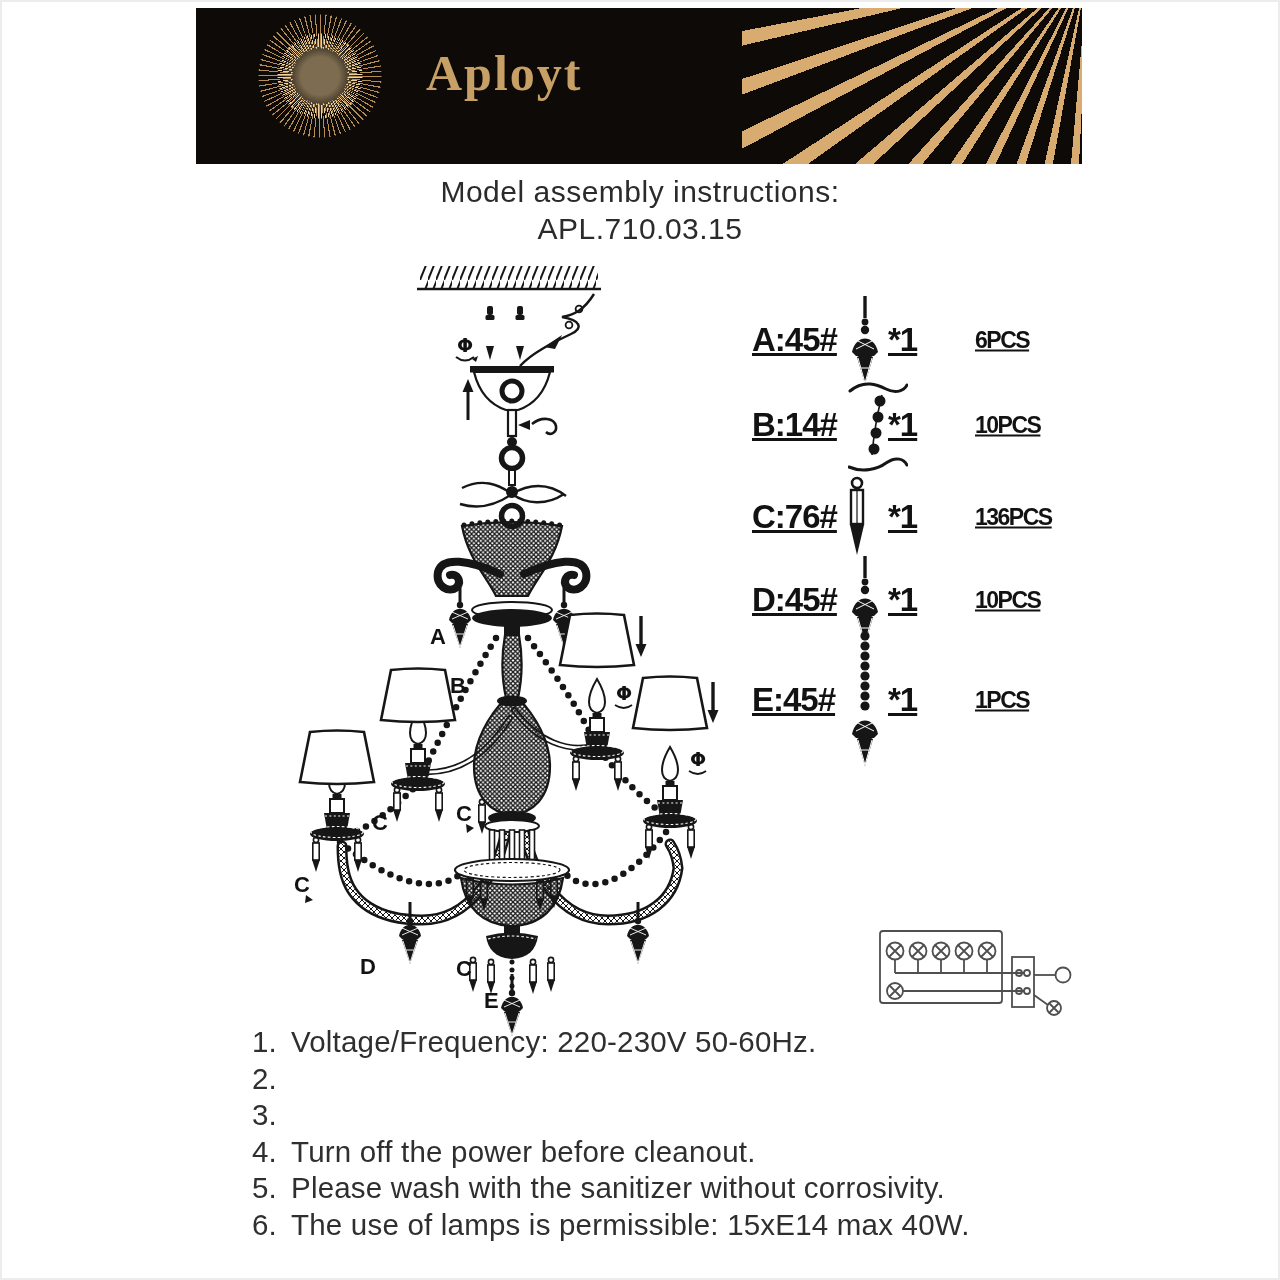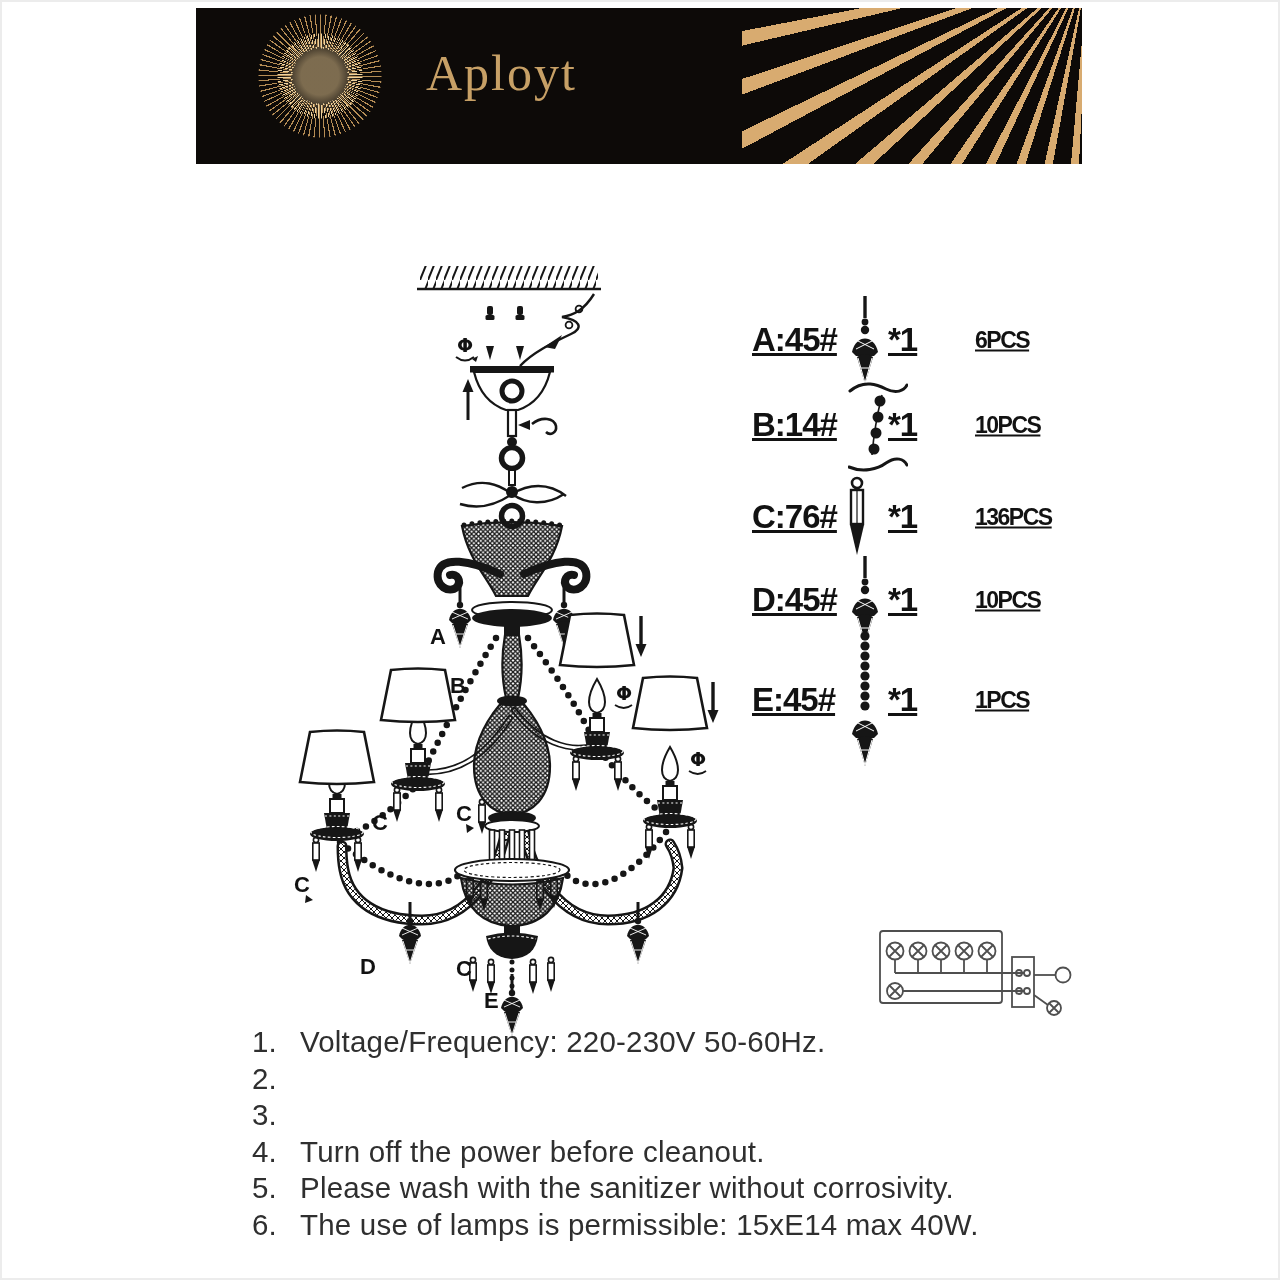--- a/index.html
+++ b/index.html
@@ -17,21 +17,21 @@
     background:radial-gradient(circle, rgba(236,205,150,.50) 28%, rgba(236,205,150,0) 58%); }
   .sb-long { position:absolute; inset:0; border-radius:50%;
     background:repeating-conic-gradient(#b68d55 0deg 1.15deg, transparent 1.15deg 5.0deg);
     -webkit-mask:radial-gradient(circle closest-side, transparent 0 28px, #000 29px 61px, transparent 62px);
             mask:radial-gradient(circle closest-side, transparent 0 28px, #000 29px 61px, transparent 62px); }
   .sb-bright { position:absolute; inset:0; border-radius:50%;
     background:repeating-conic-gradient(from 2deg, #ecd2a0 0deg 1.15deg, transparent 1.15deg 5.0deg);
     -webkit-mask:radial-gradient(circle closest-side, transparent 0 27px, #000 28px 42px, transparent 43px);
             mask:radial-gradient(circle closest-side, transparent 0 27px, #000 28px 42px, transparent 43px); }
   .brand-name { position:absolute; left:230px; top:36px; font-family:"Liberation Serif", serif;
-    font-size:50px; font-weight:400; color:#c7a066; letter-spacing:2px; }
+    font-size:50px; font-weight:700; color:#c7a066; letter-spacing:2px; }
   .fan { position:absolute; top:0; right:0; width:340px; height:156px;
     background:repeating-conic-gradient(from 94deg at 102% -28%, #d8ab70 0deg 2.3deg, transparent 2.3deg 7.4deg); }
 
   
   .title-block { position:absolute; left:0; top:173px; width:100%; text-align:center;
     color:#2b2b2b; font-size:30px; line-height:37px; letter-spacing:.5px; }
 
   
   .parts { position:absolute; left:752px; top:258px; width:335px; height:540px; }
   .part-row { position:absolute; left:0; width:335px; height:0; }
@@ -40,21 +40,21 @@
   .p-code  { left:0;    font-size:33px; letter-spacing:-1px; }
   .p-qty   { left:136px; font-size:33px; letter-spacing:-1px; }
   .p-count { left:223px; font-size:23px; letter-spacing:-1.5px; }
   .p-icon  { position:absolute; left:96px; transform:translateY(-50%); }
 
   
   .instructions { position:absolute; left:252px; top:1024px; width:830px;
     color:#2f2f2f; font-size:29.5px; line-height:36.5px; }
   .instr-item { display:flex; }
   .inum { width:38px; flex:0 0 38px; }
-  .itext { margin-left:10px; letter-spacing:.2px; }
+  .itext { margin-left:1px; letter-spacing:.2px; }
 
   
   .diagram-svg { position:absolute; left:260px; top:258px; overflow:visible; }
   .wiring-svg  { position:absolute; left:872px; top:915px; }
   svg text.lbl { font-family:"Liberation Sans", sans-serif; font-weight:bold;
                  font-size:22px; fill:#121212; }
   svg text.phi { font-family:"DejaVu Sans", sans-serif; font-weight:bold;
                  font-size:19px; fill:#121212; }
   .beads  { fill:none; stroke:#161616; stroke-width:6.5; stroke-linecap:round; stroke-dasharray:0 10; }
   .beads2 { fill:none; stroke:#161616; stroke-width:5;   stroke-linecap:round; stroke-dasharray:0 8; }
@@ -74,20 +74,24 @@
   <div class="banner">
     <div class="sunburst">
       <div class="sb-glow"></div>
       <div class="sb-long"></div>
       <div class="sb-bright"></div>
     </div>
     <div class="brand-name">Aployt</div>
     <div class="fan"></div>
   </div>
 
+  <div class="title-block">
+    <div>Model assembly instructions:</div>
+    <div>APL.710.03.15</div>
+  </div>
 
   <svg class="diagram-svg" width="560" height="760" viewBox="0 0 560 760">
     <defs>
       <pattern id="xh" width="6" height="6" patternUnits="userSpaceOnUse">
         <path d="M0 6 L6 0 M0 0 L6 6" stroke="#161616" stroke-width="1"></path>
       </pattern>
       <pattern id="xh2" width="4.6" height="4.6" patternUnits="userSpaceOnUse">
         <path d="M0 4.6 L4.6 0 M0 0 L4.6 4.6" stroke="#161616" stroke-width="1.3"></path>
       </pattern>
       <pattern id="hh" width="8" height="22" patternUnits="userSpaceOnUse">

